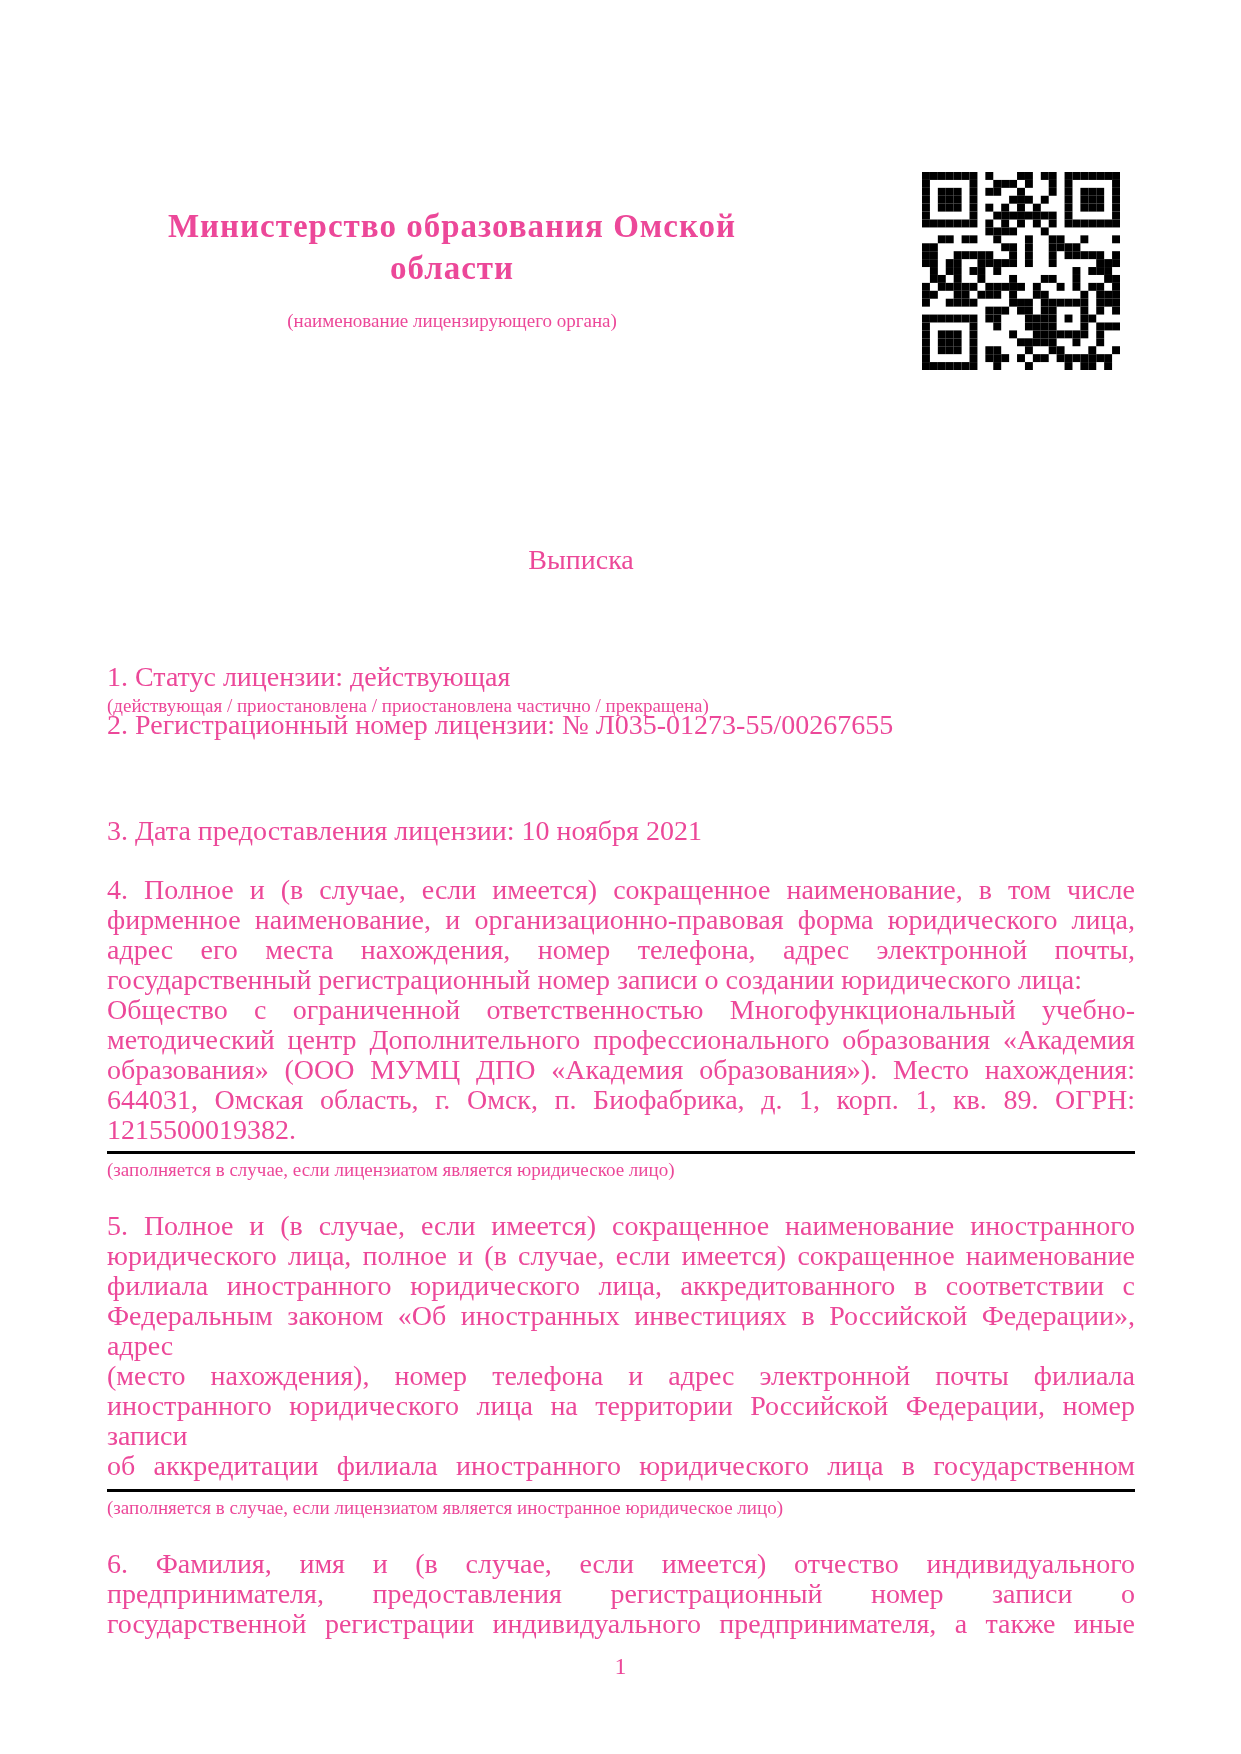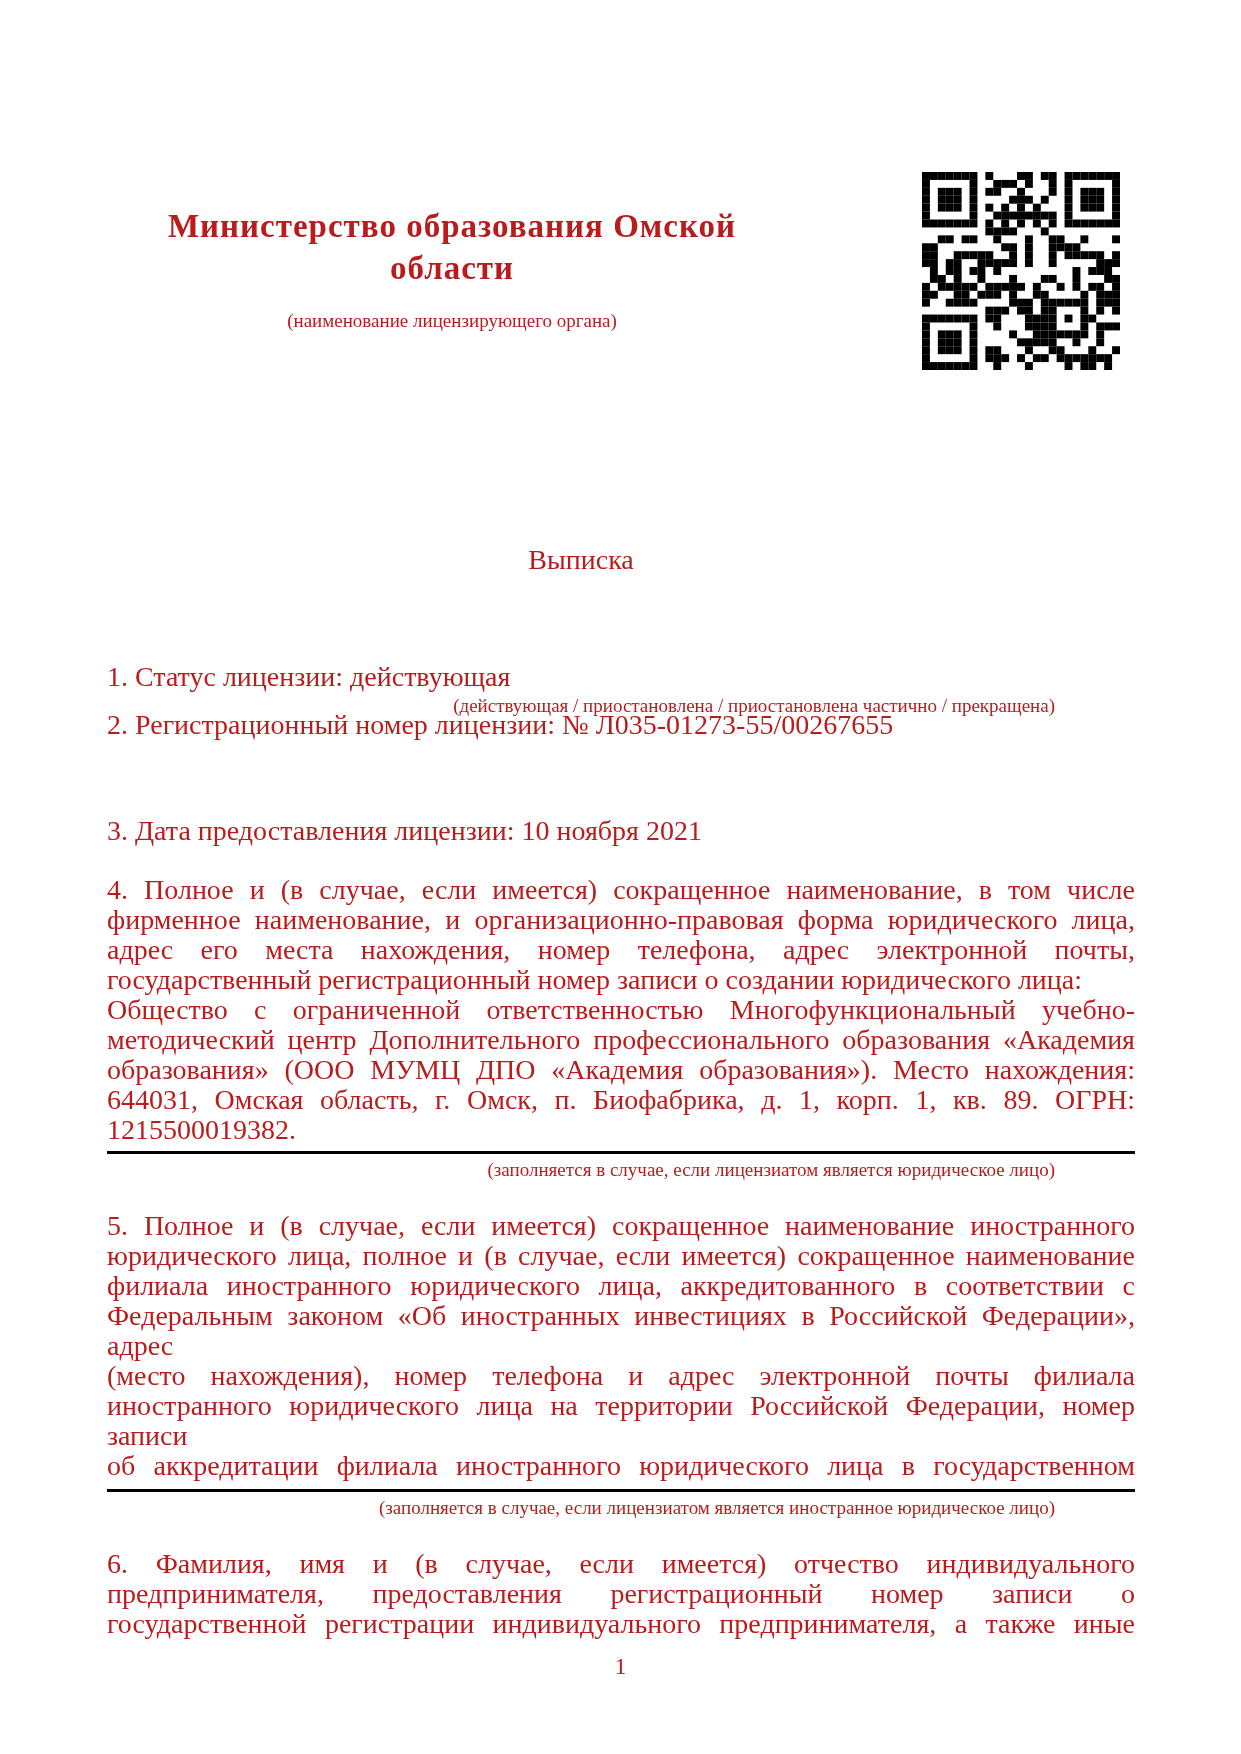--- a/index.html
+++ b/index.html
@@ -1,38 +1,38 @@
 <!DOCTYPE html>
 <html lang="ru"><head>
 <meta charset="utf-8">
 <style>
   html,body{margin:0;padding:0;background:#ffffff;}
   .page{
     position:relative;
     width:1241px;height:1754px;
     background:#ffffff;
     font-family:"Liberation Serif","DejaVu Serif",serif;
-    color:#b91c1c;
+    color:#ec4899;
     overflow:hidden;
   }
   .abs{position:absolute;left:107px;width:1028px;}
   .doc-title{
     font-size:33px;font-weight:bold;line-height:42px;
     text-align:center;letter-spacing:1px;
   }
   .title-block{top:205px;width:690px;}
   .doc-title-caption{
     font-size:19px;line-height:24px;text-align:center;margin-top:20px;letter-spacing:0;
   }
   .qr{position:absolute;left:922px;top:172px;width:198px;height:198px;}
   .body-text{font-size:28px;line-height:30px;}
   .vypiska{top:545px;text-align:center;padding-right:80px;box-sizing:border-box;}
   .item-line{white-space:nowrap;}
   .caption{
-    font-size:19px;line-height:24px;text-align:right;
+    font-size:19px;line-height:24px;text-align:left;
     padding-right:80px;box-sizing:border-box;
   }
   .para .line{text-align:justify;text-align-last:justify;}
   .para .line.last-line{text-align:center;text-align-last:left;}
   .rule{border:none;border-top:3px solid #000;margin:0;height:0;}
   .page-number{left:0;width:1241px;text-align:center;font-size:24px;line-height:30px;}
 </style>
 </head>
 <body>
 

